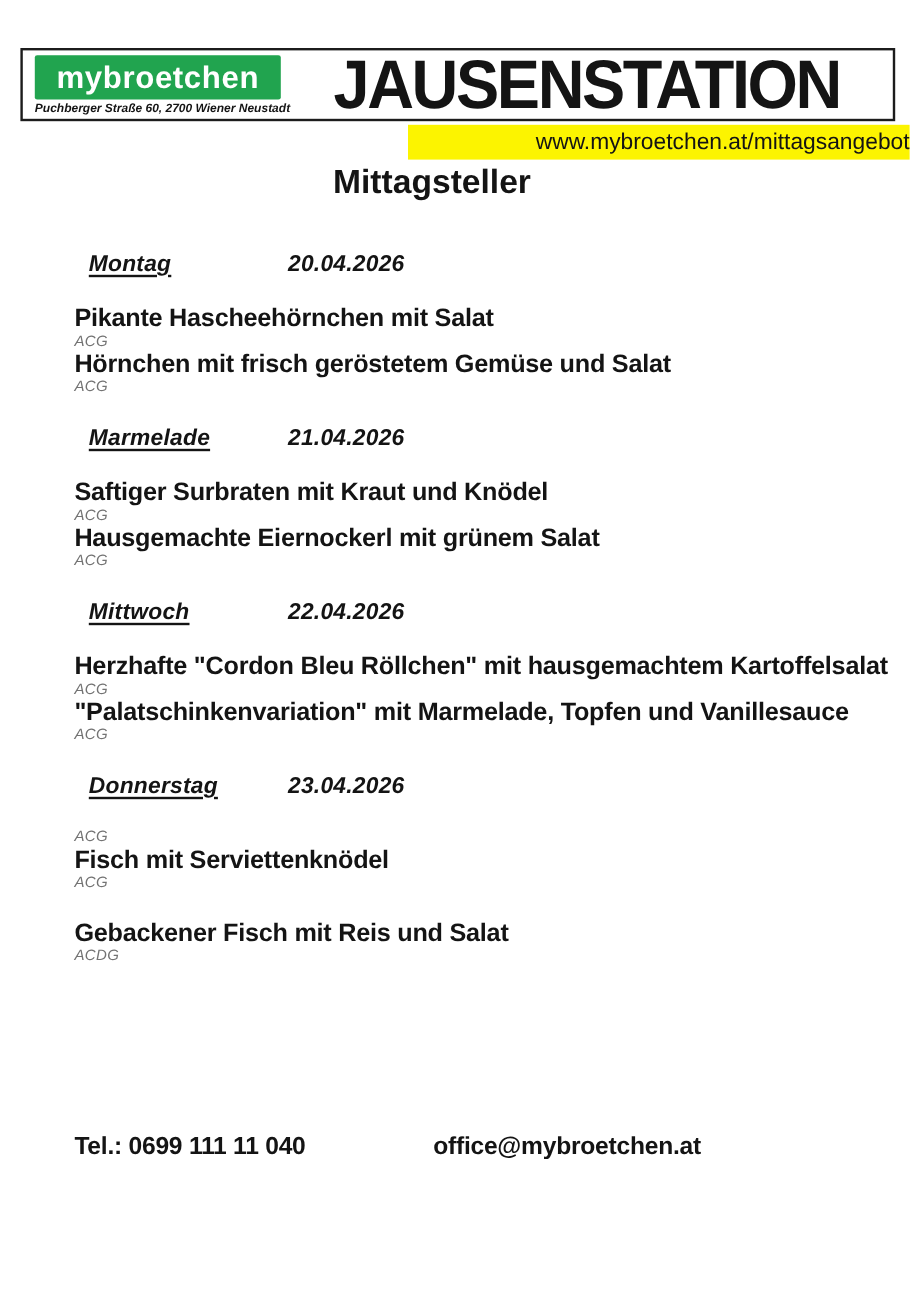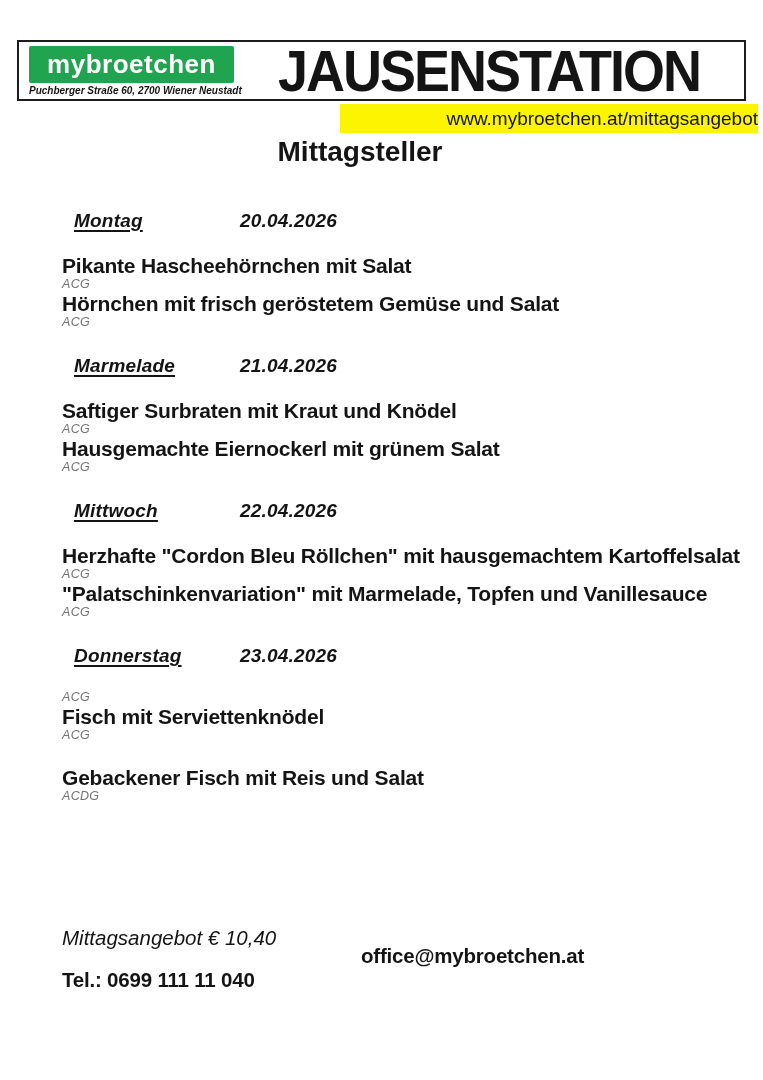--- a/index.html
+++ b/index.html
@@ -256,20 +256,19 @@
     <div class="dishes">
   <div class="dish">
     <div class="dish-name">Gebackener Fisch mit Reis und Salat</div>
     <div class="dish-allergens">ACDG</div>
   </div>
 </div>
   </section>
 </div>
 
   <div class="footer-col left">
-    <div class="footer-line1 italic">Mittagsangebot € 10,40</div>
     <div class="footer-line2">Tel.: 0699 111 11 040</div>
   </div>
   <div class="footer-col right">
     <div class="footer-line2">office@mybroetchen.at</div>
   </div>
 
 </div>
 
 </body></html>

